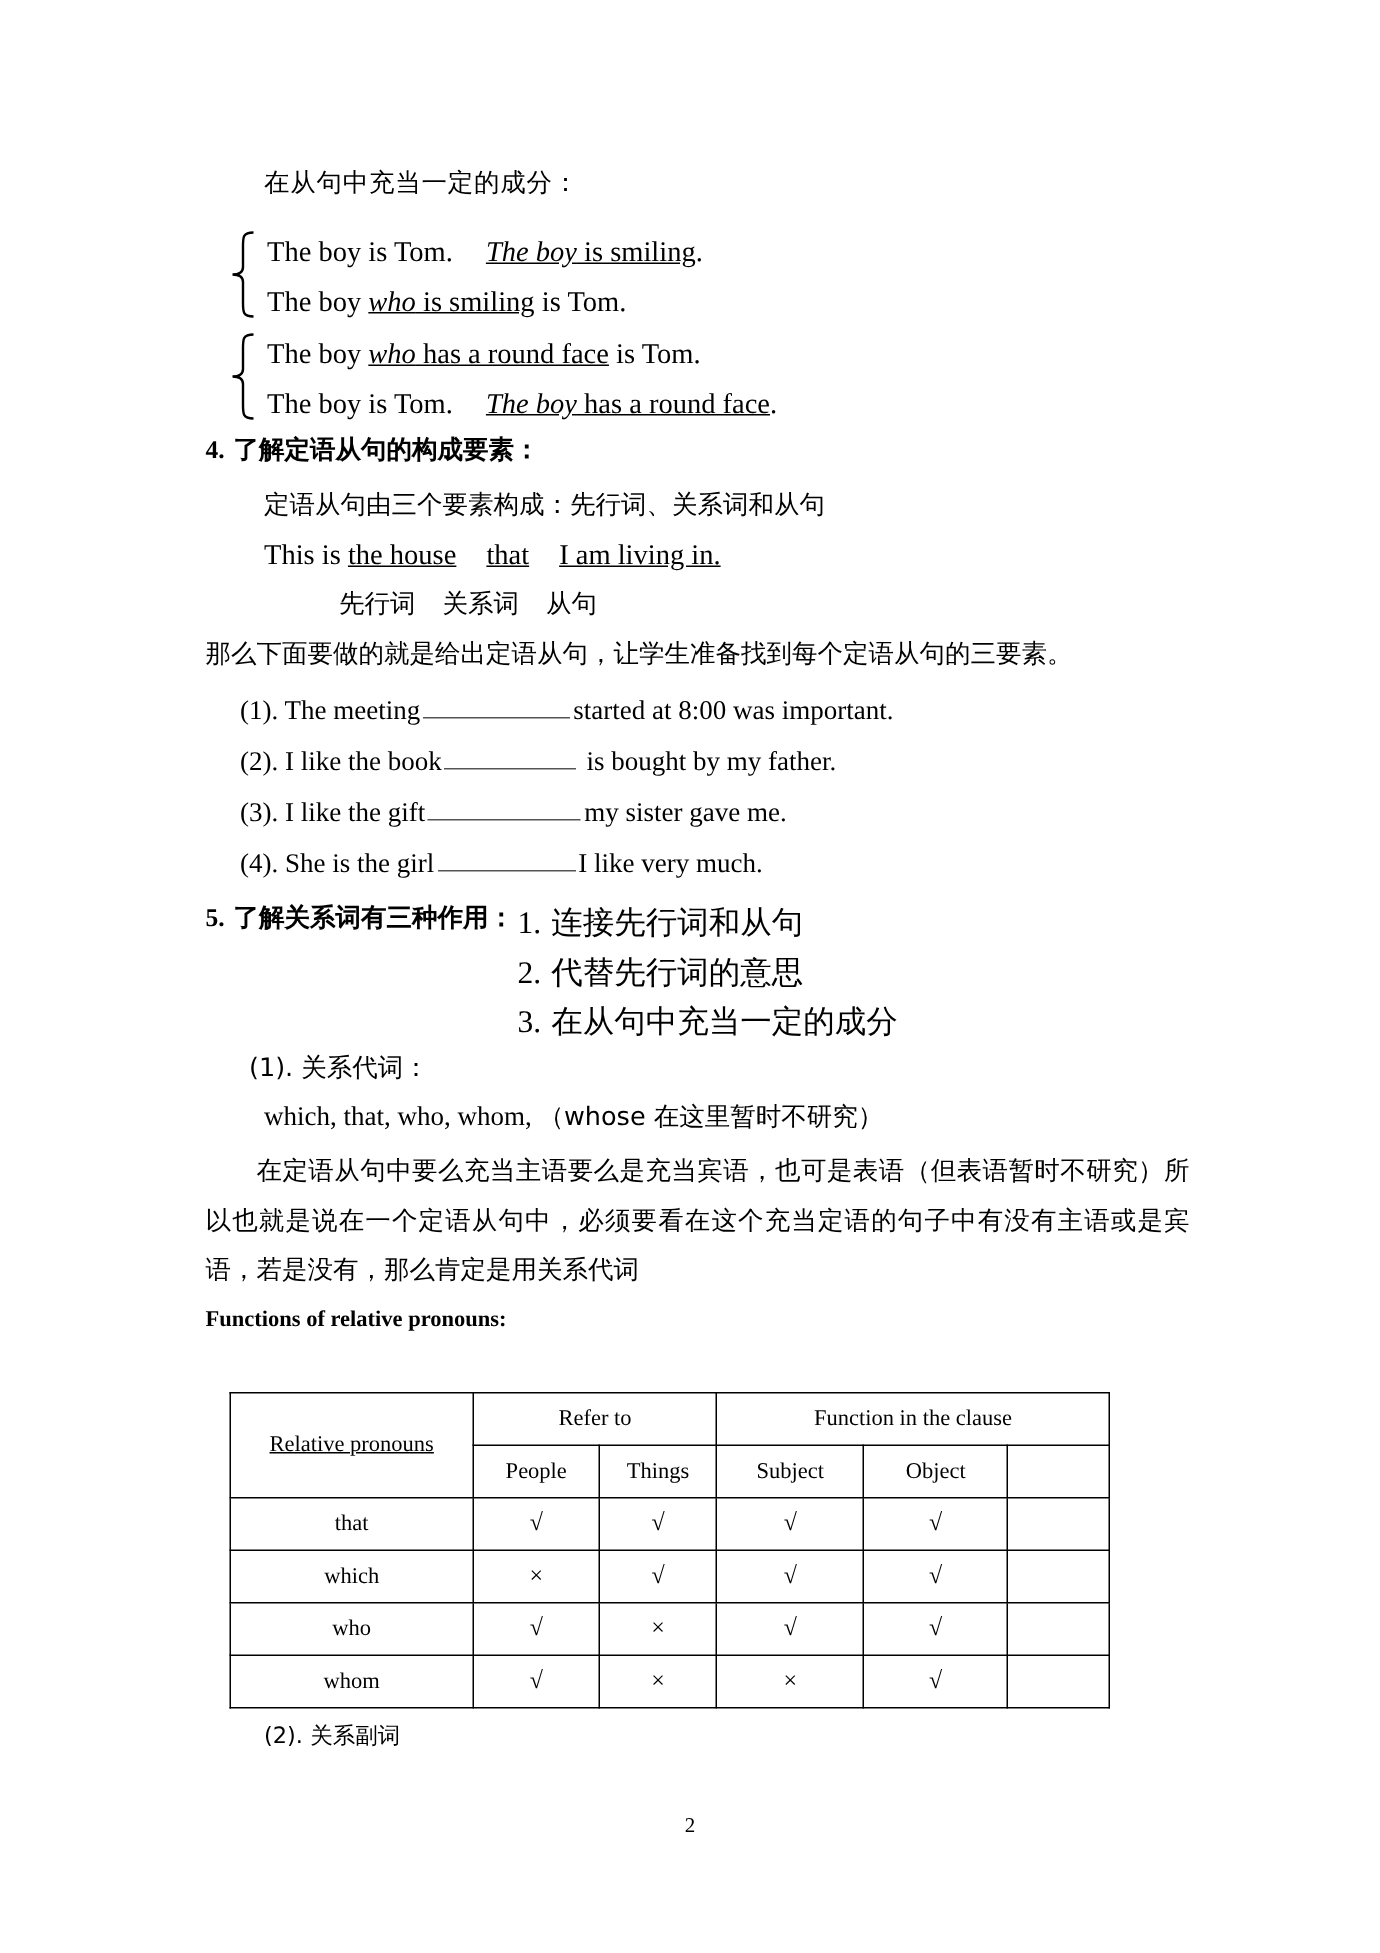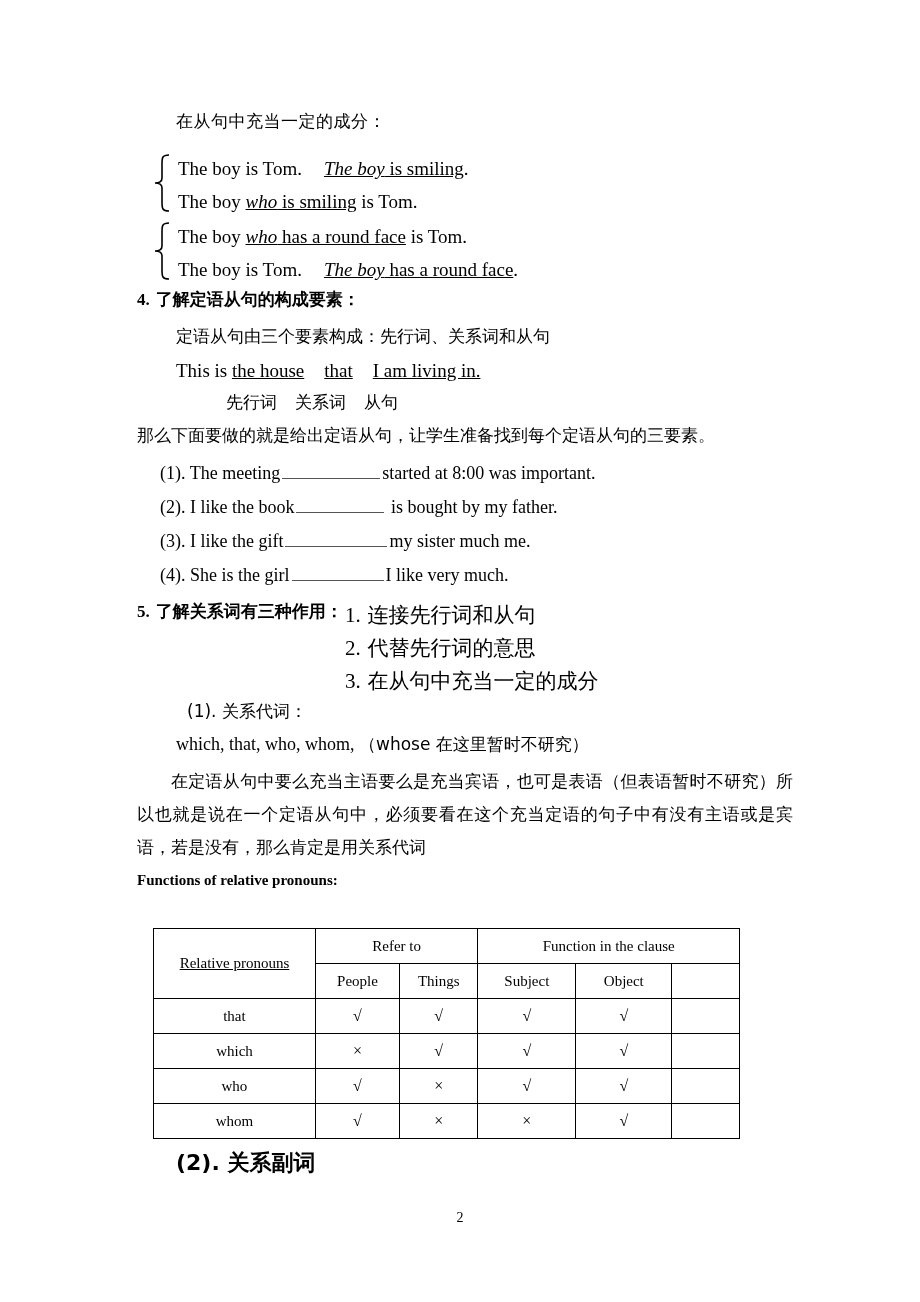--- a/index.html
+++ b/index.html
@@ -133,21 +133,21 @@
     font-family: "DejaVu Sans", "Liberation Sans", sans-serif;
     white-space: nowrap;
   }
   .func-item .fnum {
     font-family: "Liberation Serif", "DejaVu Serif", serif;
   }
   #f1 { top: 601px; }
   #f2 { top: 634px; }
   #f3 { top: 667px; }
 
-  #p-relpron { left: 187px; top: 700px; }
+  #p-relpron { left: 166px; top: 700px; }
   #p-pronlist {
     position: absolute;
     left: 176px; top: 733px;
     font-size: 18px;
     white-space: nowrap;
     font-family: "Liberation Serif", "DejaVu Serif", serif;
   }
   #p-pronlist .cnseg {
     font-family: "DejaVu Sans", "Liberation Sans", sans-serif;
     font-size: 17px;
@@ -204,24 +204,23 @@
   #pronoun-table .c-obj    { width: 96px; }
   #pronoun-table .c-blank  { width: 68px; }
   #pronoun-table tbody td  { height: 34px; }
   .mark { font-size: 16px; }
 
   
   #p-relady {
     position: absolute;
     left: 176px;
     top: 1148px;
-    font-size: 22px;
-    font-family: "DejaVu Sans", "Liberation Sans", sans-serif;
-    white-space: nowrap;
-    font-weight: bold;
+    font-size: 15px;
+    font-family: "DejaVu Sans", "Liberation Sans", sans-serif;
+    white-space: nowrap;
   }
 
   
   #page-number {
     position: absolute;
     left: 0;
     top: 1210px;
     width: 920px;
     text-align: center;
     font-size: 14px;
@@ -287,21 +286,21 @@
   <div class="exercise" id="ex1">
     <span>(1).</span>
     <span>The meeting</span><span class="blank w1"></span><span>started at 8:00 was important.</span>
   </div>
   <div class="exercise" id="ex2">
     <span>(2).</span>
     <span>I like the book</span><span class="blank w2"></span> <span>is bought by my father.</span>
   </div>
   <div class="exercise" id="ex3">
     <span>(3).</span>
-    <span>I like the gift</span><span class="blank w3"></span><span>my sister much me.</span>
+    <span>I like the gift</span><span class="blank w3"></span><span>my sister gave me.</span>
   </div>
   <div class="exercise" id="ex4">
     <span>(4).</span>
     <span>She is the girl</span><span class="blank w4"></span><span>I like very much.</span>
   </div>
 
   <div class="heading" id="h5">
     <span class="num">5.</span>
     <span>了解关系词有三种作用：</span>
   </div>

